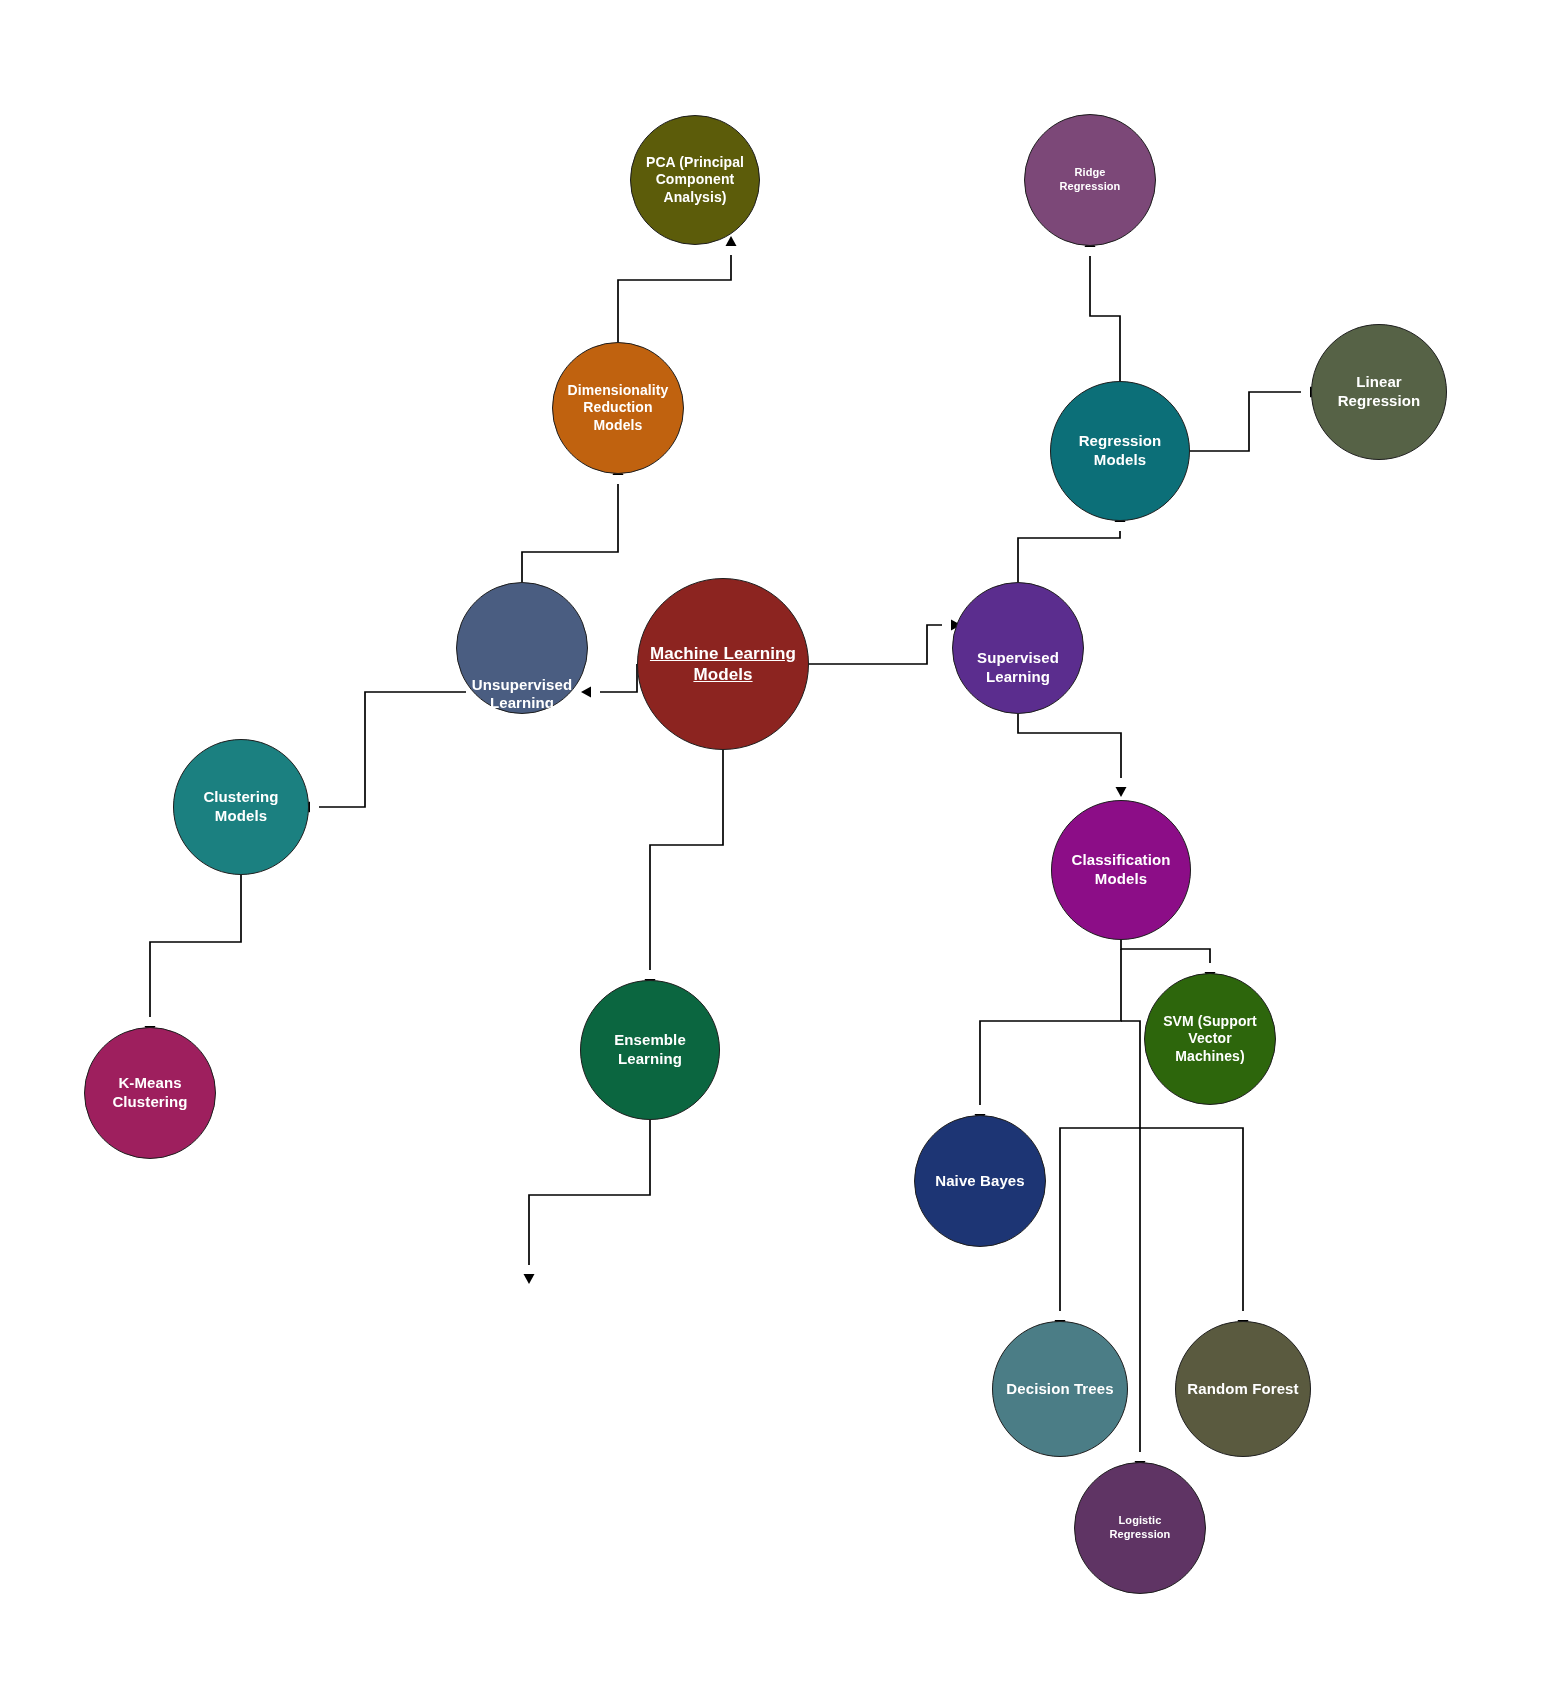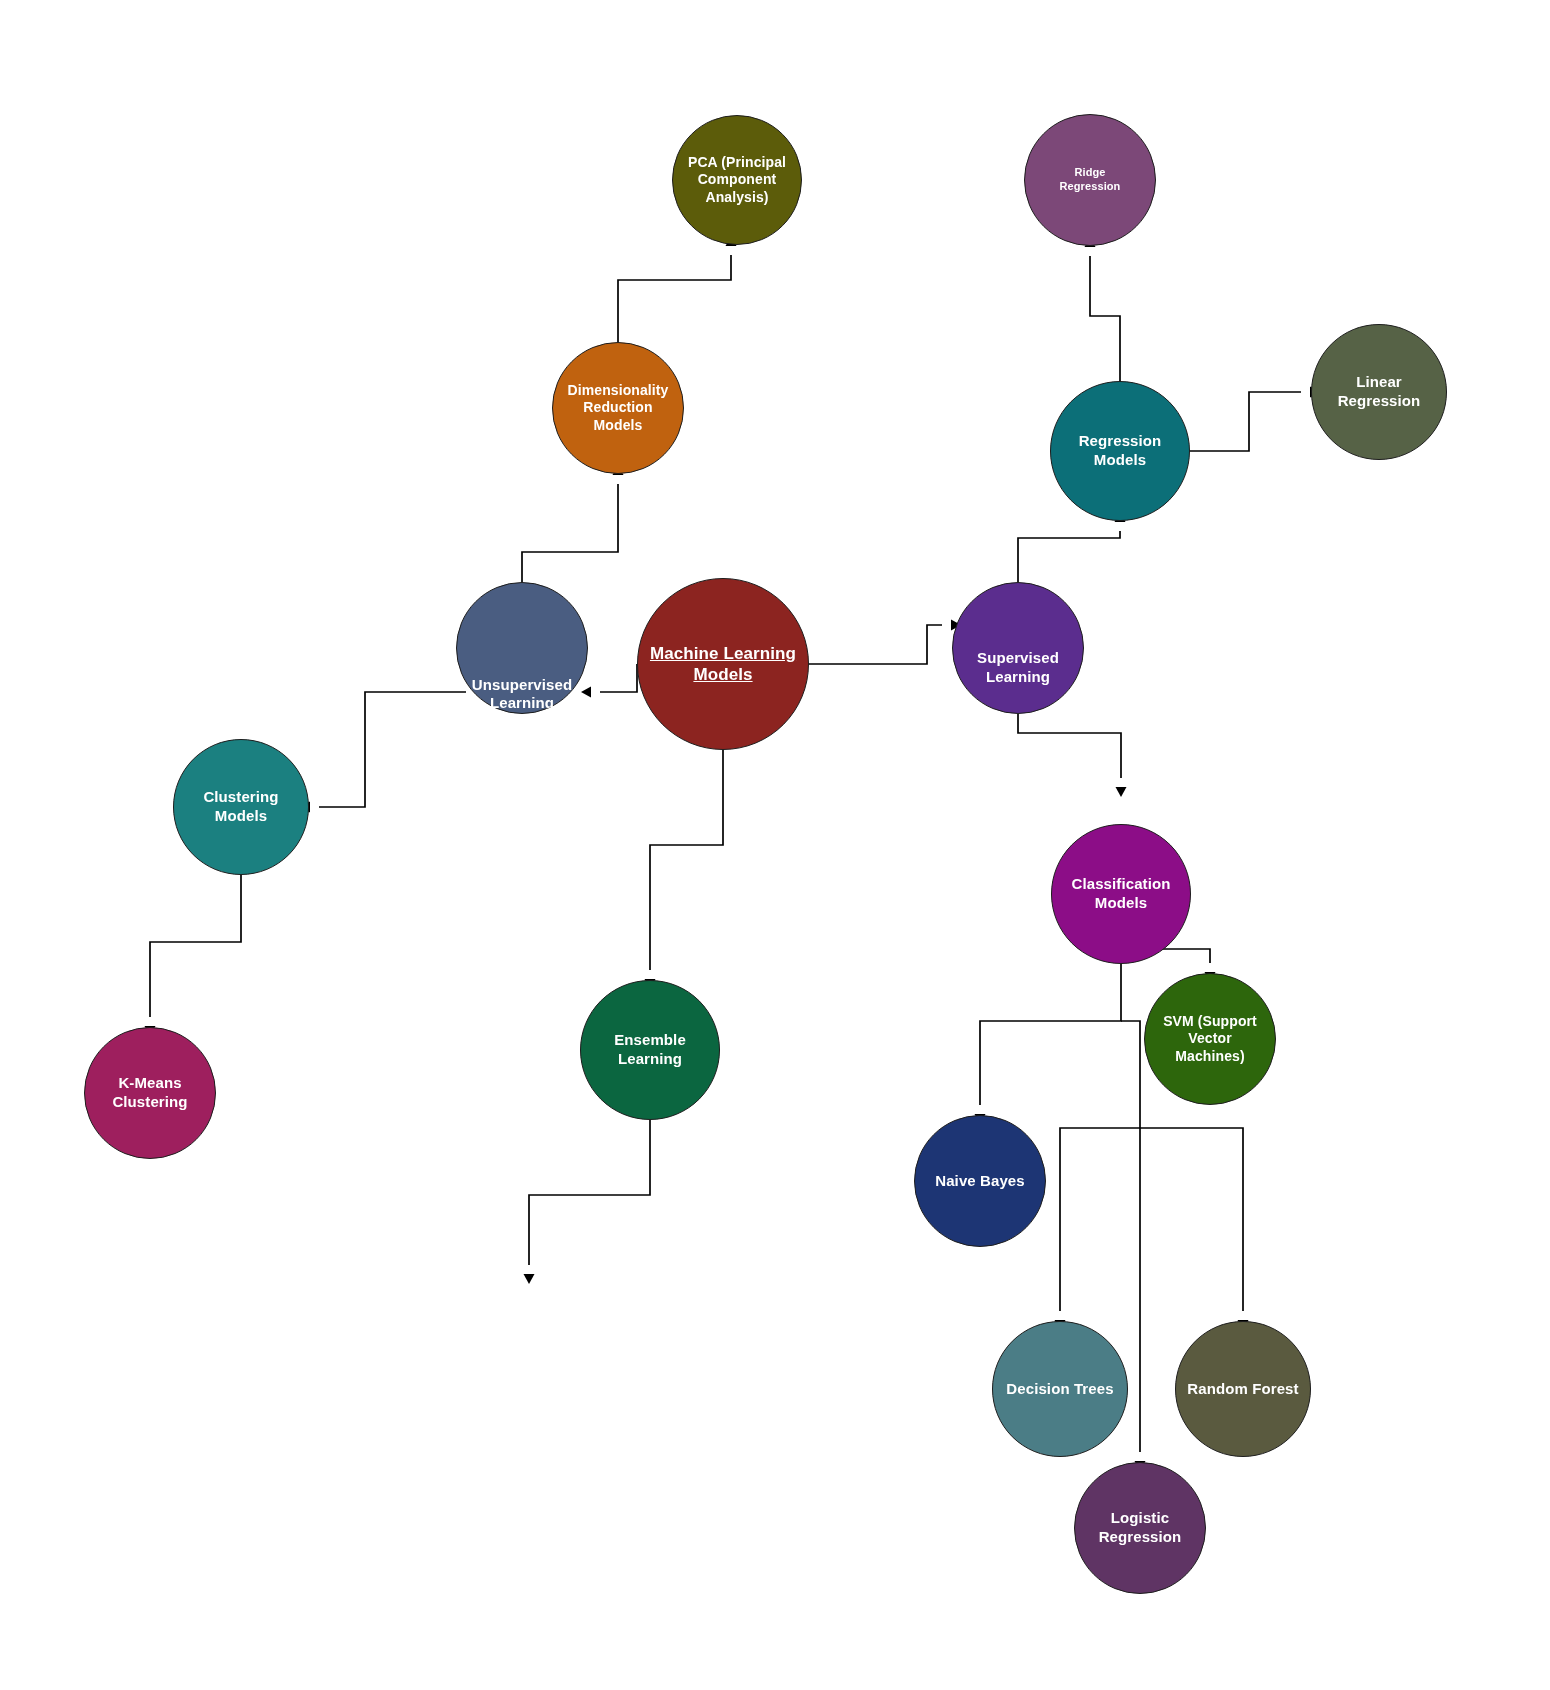--- a/index.html
+++ b/index.html
@@ -142,21 +142,21 @@
       </div>
       <div class="node" style="left: 952px; top: 582px; width: 132px; height: 132px; background: rgb(91, 45, 142); border-color: rgb(29, 29, 29);">
         <span class="node-label" style="font-size: 15px; margin-top: 40px;">Supervised
 Learning</span>
       </div>
       <div class="node" style="left: 552px; top: 342px; width: 132px; height: 132px; background: rgb(192, 98, 15); border-color: rgb(29, 29, 29);">
         <span class="node-label" style="font-size: 14px;">Dimensionality
 Reduction
 Models</span>
       </div>
-      <div class="node" style="left: 672px; top: 115px; width: 130px; height: 130px; background: rgb(92, 92, 10); border-color: rgb(29, 29, 29);">
+      <div class="node" style="left: 630px; top: 115px; width: 130px; height: 130px; background: rgb(92, 92, 10); border-color: rgb(29, 29, 29);">
         <span class="node-label" style="font-size: 14px;">PCA (Principal
 Component
 Analysis)</span>
       </div>
       <div class="node" style="left: 173px; top: 739px; width: 136px; height: 136px; background: rgb(27, 128, 128); border-color: rgb(29, 29, 29);">
         <span class="node-label" style="font-size: 15px;">Clustering
 Models</span>
       </div>
       <div class="node" style="left: 84px; top: 1027px; width: 132px; height: 132px; background: rgb(158, 31, 94); border-color: rgb(29, 29, 29);">
         <span class="node-label" style="font-size: 15px;">K-Means
@@ -171,36 +171,36 @@
 Models</span>
       </div>
       <div class="node" style="left: 1024px; top: 114px; width: 132px; height: 132px; background: rgb(124, 72, 120); border-color: rgb(29, 29, 29);">
         <span class="node-label" style="font-size: 11px;">Ridge
 Regression</span>
       </div>
       <div class="node" style="left: 1311px; top: 324px; width: 136px; height: 136px; background: rgb(86, 98, 70); border-color: rgb(29, 29, 29); justify-content: center;">
         <span class="node-label" style="font-size: 15px;">Linear
 Regression</span>
       </div>
-      <div class="node" style="left: 1051px; top: 824px; width: 140px; height: 140px; background: rgb(140, 13, 135); border-color: rgb(29, 29, 29);">
+      <div class="node" style="left: 1051px; top: 800px; width: 140px; height: 140px; background: rgb(140, 13, 135); border-color: rgb(29, 29, 29);">
         <span class="node-label" style="font-size: 15px;">Classification
 Models</span>
       </div>
       <div class="node" style="left: 1144px; top: 973px; width: 132px; height: 132px; background: rgb(45, 102, 12); border-color: rgb(29, 29, 29);">
         <span class="node-label" style="font-size: 14px;">SVM (Support
 Vector
 Machines)</span>
       </div>
       <div class="node" style="left: 914px; top: 1115px; width: 132px; height: 132px; background: rgb(29, 53, 116); border-color: rgb(29, 29, 29);">
         <span class="node-label" style="font-size: 15px;">Naive Bayes</span>
       </div>
       <div class="node" style="left: 992px; top: 1321px; width: 136px; height: 136px; background: rgb(75, 125, 134); border-color: rgb(29, 29, 29);">
         <span class="node-label" style="font-size: 15px;">Decision Trees</span>
       </div>
       <div class="node" style="left: 1175px; top: 1321px; width: 136px; height: 136px; background: rgb(90, 90, 63); border-color: rgb(29, 29, 29);">
         <span class="node-label" style="font-size: 15px;">Random Forest</span>
       </div>
       <div class="node" style="left: 1074px; top: 1462px; width: 132px; height: 132px; background: rgb(95, 52, 100); border-color: rgb(29, 29, 29);">
-        <span class="node-label" style="font-size: 15px;">Logistic
+        <span class="node-label" style="font-size: 11px;">Logistic
 Regression</span>
       </div>
     </div>
 </div>
 
 </body></html>

